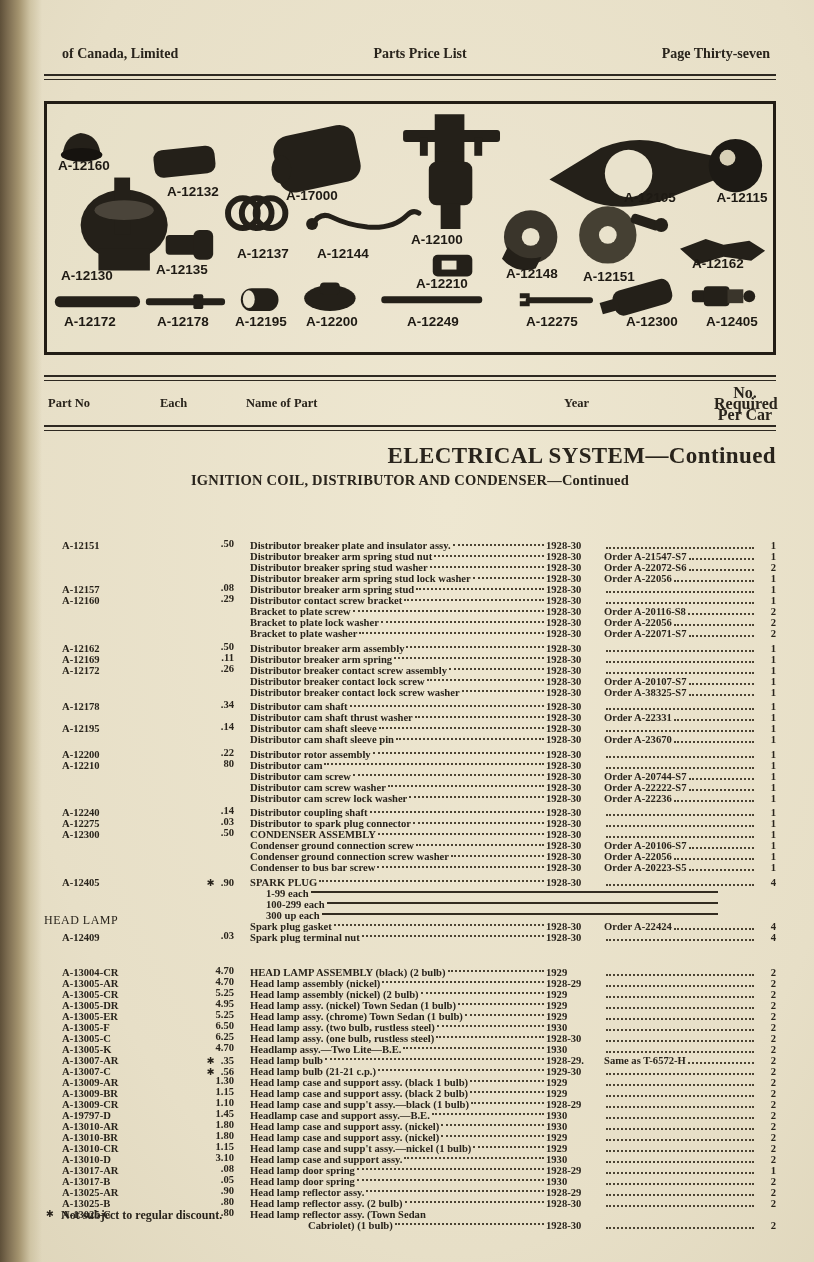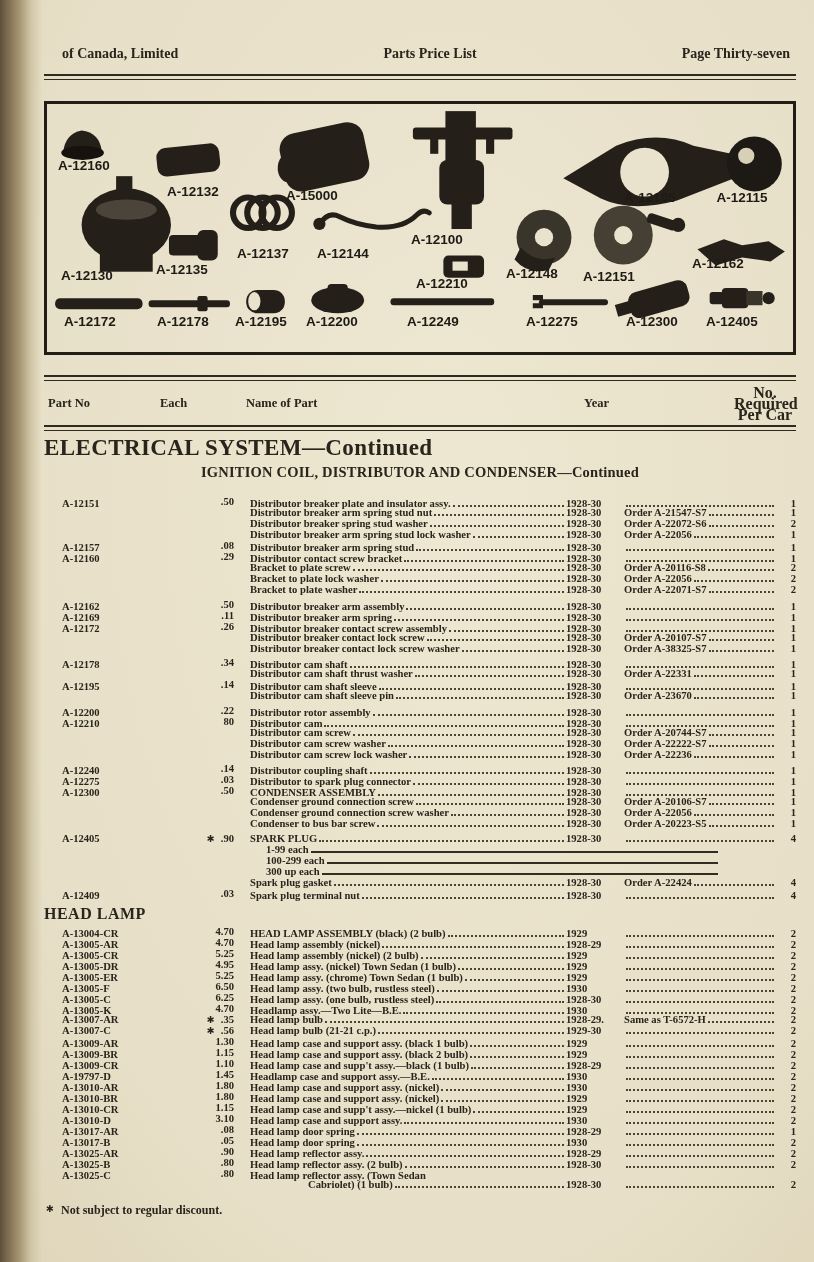--- a/index.html
+++ b/index.html
@@ -3,63 +3,63 @@
 <meta charset="utf-8">
 <style>
   html,body{margin:0;padding:0;}
   body{width:814px;height:1262px;position:relative;overflow:hidden;
        background:#eae3cd;color:#29241c;
        font-family:"Liberation Serif", serif;}
   .paper{position:absolute;inset:0;
        background:radial-gradient(ellipse at 55% 40%, #eee7d1 0%, #e7dfc7 70%, #ded5ba 100%);}
   .spine{position:absolute;left:0;top:0;bottom:0;width:42px;
        background:linear-gradient(90deg,#5e5039 0%,#7c6c50 18%,#a4946f 45%,#cfc4a4 72%,rgba(234,227,205,0) 100%);}
-  .content{position:absolute;left:44px;right:18px;top:0;}
+  .content{position:absolute;left:44px;right:38px;top:0;}
 
   .pagehead{display:flex;justify-content:space-between;align-items:baseline;
        padding:46px 6px 0 18px;font-weight:bold;font-size:14px;}
   .dblrule{height:3px;border-top:2px solid #2e2921;border-bottom:1px solid #2e2921;}
   .rule-head{margin-top:12px;}
 
   .figbox{position:relative;height:248px;border:3px solid #221d15;margin-top:21px;background:rgba(255,255,255,0.03);}
   .figlabel{position:absolute;width:74px;text-align:center;
        font-family:"Liberation Sans", sans-serif;font-weight:bold;font-size:13.5px;color:#1e1a14;}
   .figsvg{position:absolute;inset:0;width:100%;height:100%;}
 
   .thead{margin-top:20px;}
   .thead-inner{display:flex;align-items:center;height:44px;font-weight:bold;font-size:12.5px;}
   .th-part{width:112px;padding-left:4px;}
   .th-each{width:86px;}
   .th-name{flex:1;}
   .th-year{width:150px;text-align:left;padding-left:10px;}
   .th-req{width:62px;font-size:16px;line-height:11px;text-align:center;}
 
-  .title{text-align:left;font-size:23px;font-weight:bold;margin-top:4px;letter-spacing:.4px;}
+  .title{text-align:right;font-size:23px;font-weight:bold;margin-top:12px;letter-spacing:.4px;}
   .subtitle{text-align:center;font-size:14.5px;font-weight:bold;margin-top:3px;letter-spacing:.2px;}
 
   .table{margin-top:15px;font-size:10.6px;font-weight:bold;}
   .row{display:flex;align-items:baseline;height:11px;line-height:11px;}
   .row.gap{margin-top:3.5px;}
   .c-part{width:112px;padding-left:18px;box-sizing:border-box;white-space:nowrap;}
   .c-price{width:80px;display:flex;justify-content:flex-end;gap:6px;box-sizing:border-box;padding-right:2px;}
   .star{font-family:"DejaVu Sans", sans-serif;font-size:9.5px;}
-  .c-ny{flex:1;display:flex;align-items:flex-end;padding-left:14px;min-width:0;}
+  .c-ny{flex:1;display:flex;align-items:center;padding-left:14px;min-width:0;margin-top:36px;}
   .name{white-space:nowrap;}
   .dots{flex:1;min-width:4px;border-bottom:2px dotted #4a4232;margin:0 2px 2px 2px;}
   .c-year{width:58px;white-space:nowrap;}
   .c-order{width:152px;display:flex;align-items:baseline;min-width:0;}
   .ordertext{white-space:nowrap;}
   .c-qty{width:20px;text-align:right;}
   .row.rule .c-ny{flex:0 0 470px;}
   .row.rule .ny-dots{border-bottom:2.5px solid #332c20;margin-bottom:2px;}
   .row.rule .name{padding-left:16px;}
   .row.noleader .ny-dots,.row.noleader .c-order .dots{border-bottom:none;}
   .row.indent2 .name{padding-left:58px;}
 
-  .hl-head{font-size:16px;font-weight:bold;letter-spacing:.5px;margin:6px 0 3px 0;}
+  .hl-head{font-size:12px;font-weight:normal;letter-spacing:.5px;margin:6px 0 3px 0;}
   .footnote{margin-top:13px;display:flex;gap:7px;font-size:12px;font-weight:bold;padding-left:2px;}
 </style>
 </head>
 <body>
 
 <div class="paper">
   <div class="spine"></div>
   <div class="content">
 
     <div class="pagehead">
@@ -119,21 +119,21 @@
         <rect x="484" y="191" width="68" height="6" rx="3" fill="#242019"></rect>
         <rect x="572" y="178" width="60" height="26" rx="9" fill="#242019" transform="rotate(-16 602 191)"></rect>
         <rect x="560" y="194" width="18" height="12" fill="#242019" transform="rotate(-16 569 200)"></rect>
         <rect x="652" y="184" width="14" height="12" rx="3" fill="#242019"></rect>
         <rect x="664" y="180" width="26" height="20" rx="4" fill="#242019"></rect>
         <rect x="688" y="183" width="16" height="14" fill="#3a352b"></rect>
         <circle cx="710" cy="190" r="6" fill="#242019"></circle>
       </svg>
       <div class="figlabel" style="left:0px;top:54px">A-12160</div>
       <div class="figlabel" style="left:109px;top:80px">A-12132</div>
-      <div class="figlabel" style="left:228px;top:84px">A-15000</div>
+      <div class="figlabel" style="left:228px;top:84px">A-17000</div>
       <div class="figlabel" style="left:566px;top:86px">A-12105</div>
       <div class="figlabel" style="left:658px;top:86px">A-12115</div>
       <div class="figlabel" style="left:3px;top:164px">A-12130</div>
       <div class="figlabel" style="left:98px;top:158px">A-12135</div>
       <div class="figlabel" style="left:179px;top:142px">A-12137</div>
       <div class="figlabel" style="left:259px;top:142px">A-12144</div>
       <div class="figlabel" style="left:353px;top:128px">A-12100</div>
       <div class="figlabel" style="left:358px;top:172px">A-12210</div>
       <div class="figlabel" style="left:448px;top:162px">A-12148</div>
       <div class="figlabel" style="left:525px;top:165px">A-12151</div>

